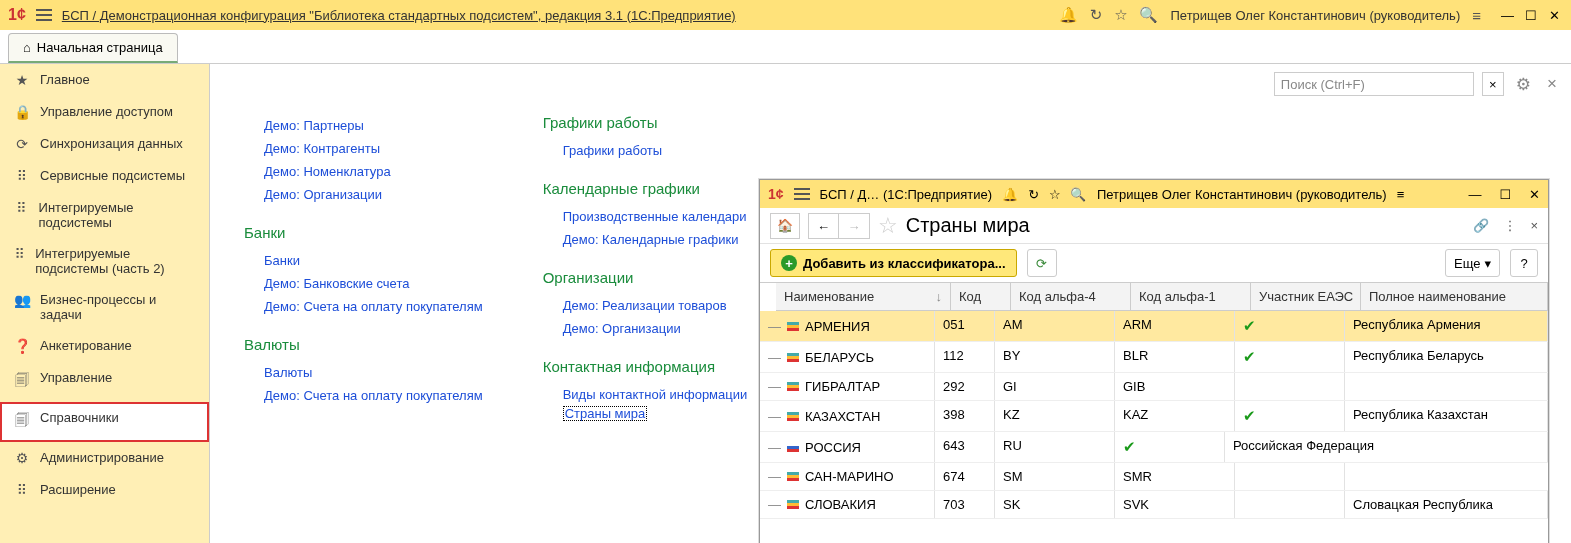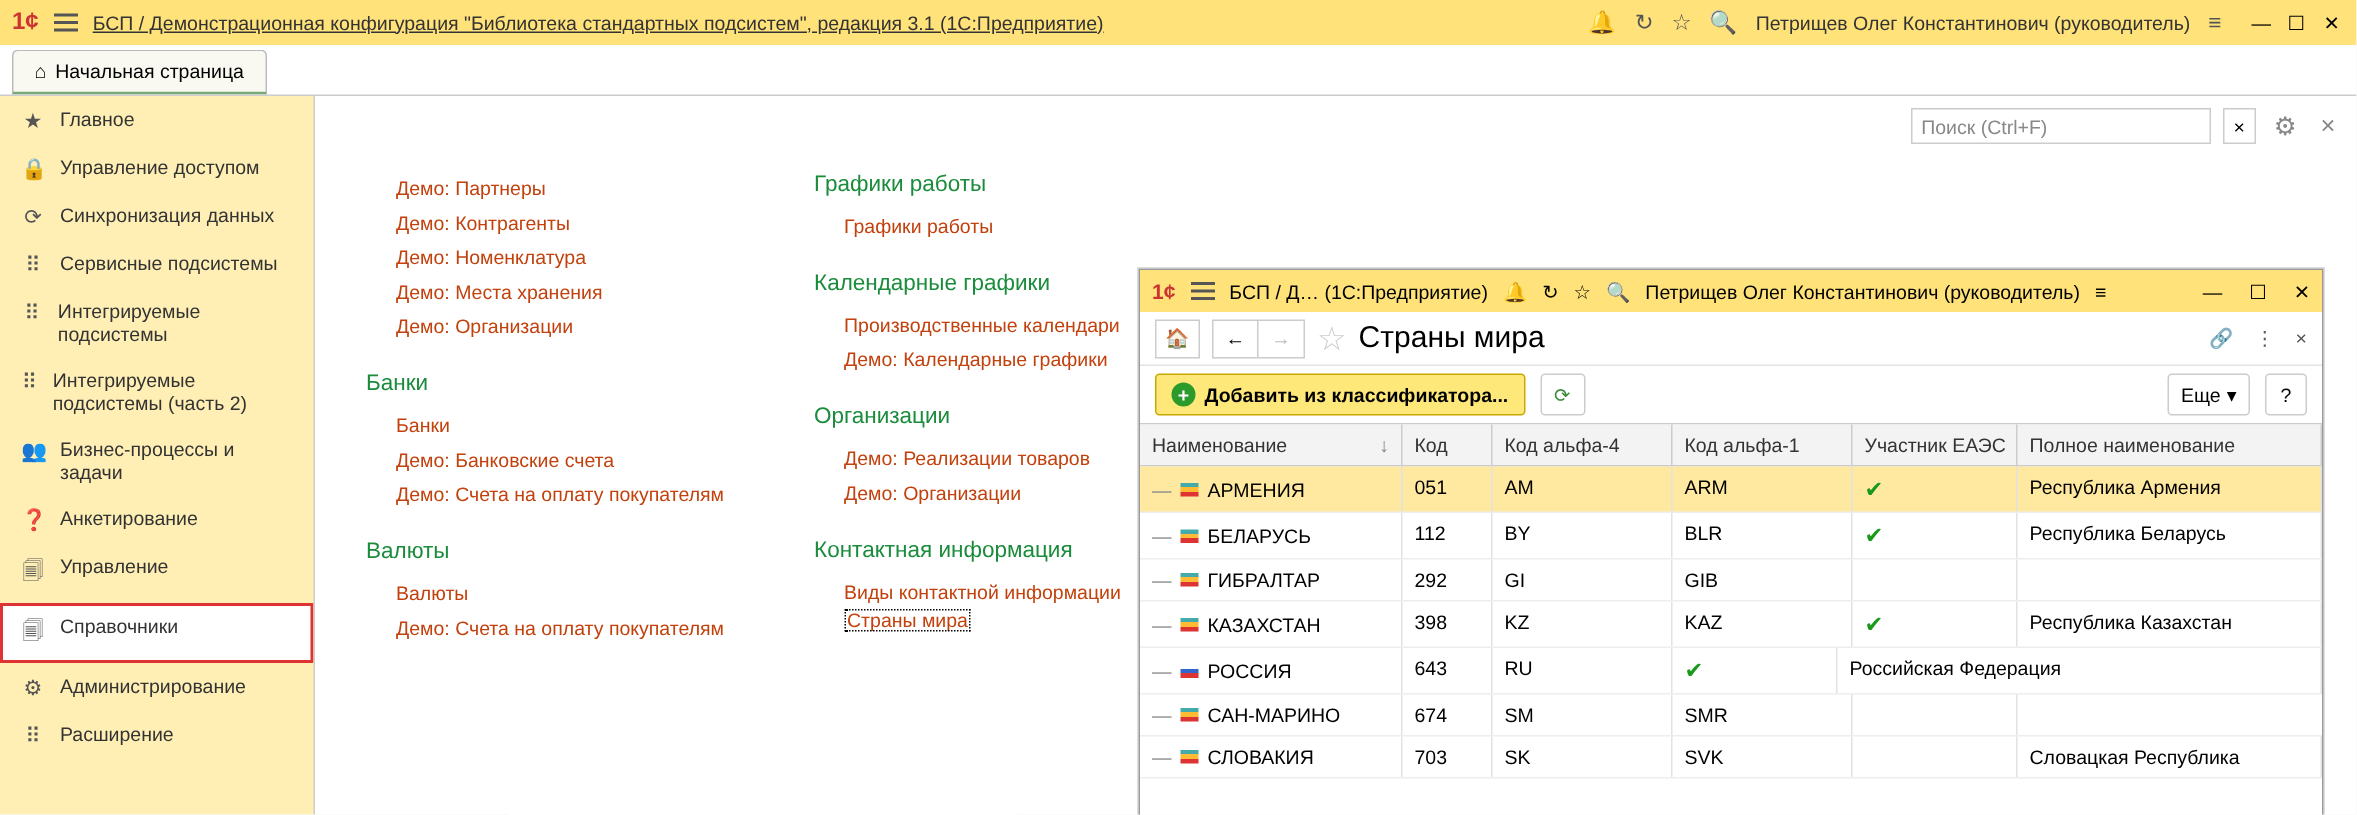--- a/index.html
+++ b/index.html
@@ -59,21 +59,21 @@
     position:absolute; top:8px; right:10px; display:flex; align-items:center; gap:8px;
   }
   .searchbox { border:1px solid #ccc; height:24px; width:200px; padding:0 6px; color:#888; display:flex; align-items:center; }
   .clearbtn { border:1px solid #ccc; height:24px; width:22px; display:flex; align-items:center; justify-content:center; cursor:pointer;}
   .gearbtn { font-size:17px; color:#888; cursor:pointer; padding:0 4px;}
   .closex  { font-size:17px; color:#888; cursor:pointer; padding:0 4px;}
 
   .cols { display:flex; gap:60px; padding:50px 0 0 34px; }
   .col .header { color:#1a8c3c; font-size:15px; margin:18px 0 8px 0; }
   .col .header:first-child { margin-top:0; }
-  .col .litem { color:#c2410c; padding:4px 0 4px 20px; cursor:pointer; }
+  .col .litem { color:#1d4ed8; padding:4px 0 4px 20px; cursor:pointer; }
   .col .litem.boxed { outline:1px dotted #000; outline-offset:-1px; display:inline-block; padding:0 2px; margin-left:20px; }
 
   
   .subwin {
     position:absolute; top:115px; right:22px; width:790px; height:395px;
     border:1px solid #999; background:#fff; box-shadow:0 0 0 1px #ddd;
   }
   .subwin .subbar {
     height:28px; background:#ffe27a; display:flex; align-items:center; padding:0 8px; gap:10px;
   }
@@ -98,21 +98,21 @@
   }
   .addbtn .plus{ background:#2a9a2a; color:#fff; width:16px;height:16px;border-radius:8px; display:flex;align-items:center;justify-content:center; font-size:13px;}
   .iconbtn { border:1px solid #ccc; width:30px; height:28px; display:flex;align-items:center;justify-content:center; cursor:pointer; color:#3a8a3a; border-radius:3px;}
   .cmdspacer{flex:1;}
   .morebtn{ border:1px solid #ccc; height:28px; padding:0 8px; display:flex;align-items:center; gap:4px; cursor:pointer;border-radius:3px;}
   .helpbtn{ border:1px solid #ccc; width:28px; height:28px; display:flex;align-items:center;justify-content:center; cursor:pointer;border-radius:3px;}
 
   .grid { border-top:1px solid #ccc; }
   .grid .ghead, .grid .grow { display:flex; }
   .grid .gcell { border-right:1px solid #e2e2e2; padding:6px 8px; overflow:hidden; white-space:nowrap; }
-  .grid .ghead { background:#f3f3f3; border-bottom:1px solid #ccc; font-weight:normal; color:#333;}
+  .grid .ghead { background:#f3f3f3; border-bottom:1px solid #ccc; font-weight:normal; color:#333;margin-left:16px;}
   .grid .ghead .gcell { border-right:1px solid #ccc; display:flex; align-items:center; gap:4px;}
   .grid .grow { border-bottom:1px solid #eee; }
   .grid .grow.sel { background:#ffe9a0; }
   .grid .c1{ width:175px; display:flex; align-items:center; gap:6px;}
   .grid .c2{ width:60px; }
   .grid .c3{ width:120px;}
   .grid .c4{ width:120px;}
   .grid .c5{ width:110px;}
   .grid .c6{ flex:1;}
   .flag{ width:12px;height:9px;display:inline-block; background:linear-gradient(#4aa 33%, #fb3 33% 66%, #d33 66%); }
@@ -217,21 +217,20 @@
       <div class="clearbtn">×</div>
       <div class="gearbtn">⚙</div>
       <div class="closex">×</div>
     </div>
 
     <div class="cols">
       <div class="col" id="col1">
           <div class="litem">Демо: Партнеры</div>
           <div class="litem">Демо: Контрагенты</div>
           <div class="litem">Демо: Номенклатура</div>
-          <div class="litem">Демо: Места хранения</div>
           <div class="litem">Демо: Организации</div>
           <div class="header">Банки</div>
           <div class="litem">Банки</div>
           <div class="litem">Демо: Банковские счета</div>
           <div class="litem">Демо: Счета на оплату покупателям</div>
           <div class="header">Валюты</div>
           <div class="litem">Валюты</div>
           <div class="litem">Демо: Счета на оплату покупателям</div>
         </div>
       <div class="col" id="col2"><div class="header">Графики работы</div><div class="litem">Графики работы</div><div class="header">Календарные графики</div><div class="litem">Производственные календари</div><div class="litem">Демо: Календарные графики</div><div class="header">Организации</div><div class="litem">Демо: Реализации товаров</div><div class="litem">Демо: Организации</div><div class="header">Контактная информация</div><div class="litem">Виды контактной информации</div><div class="litem boxed">Страны мира</div></div>

